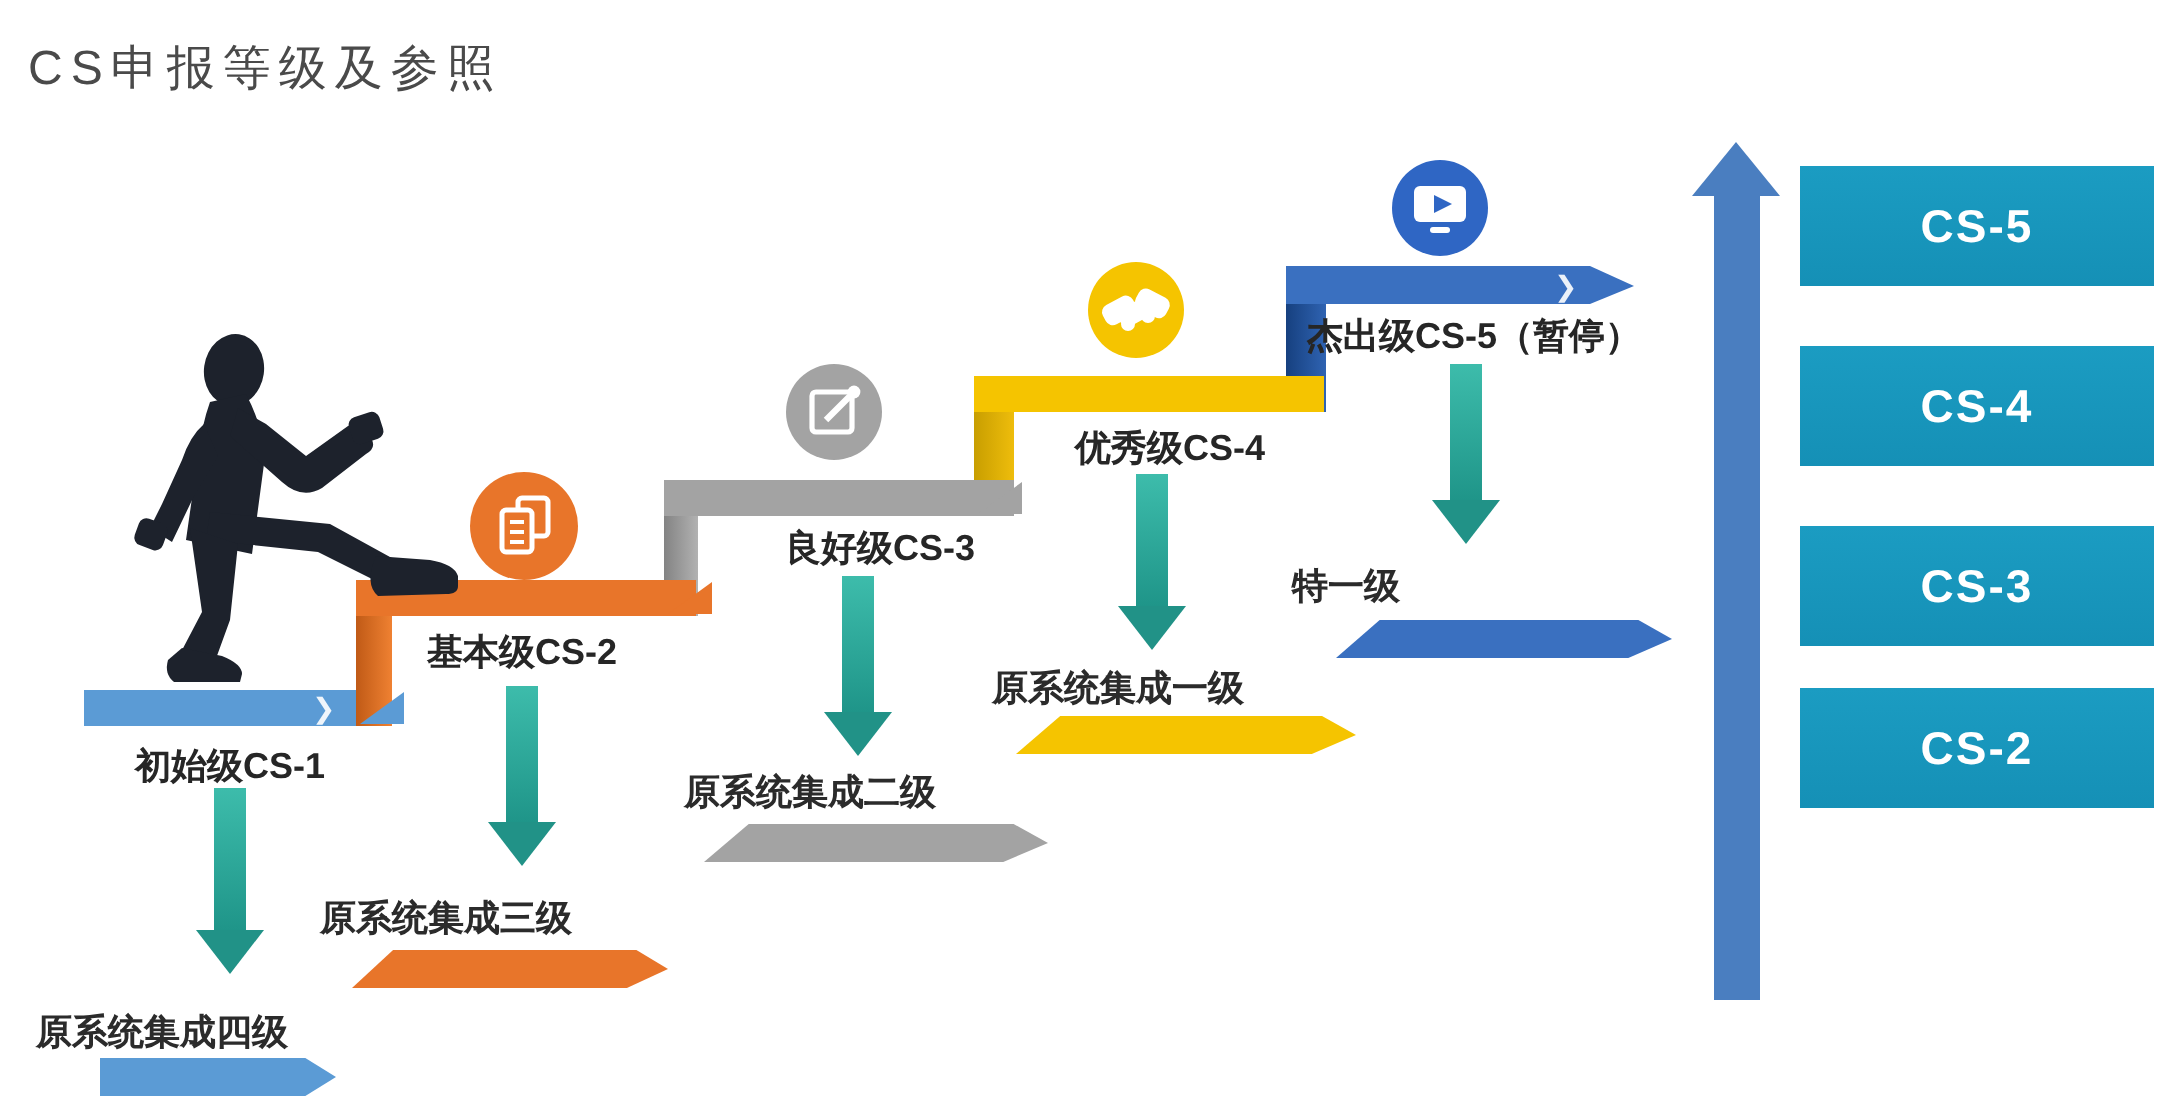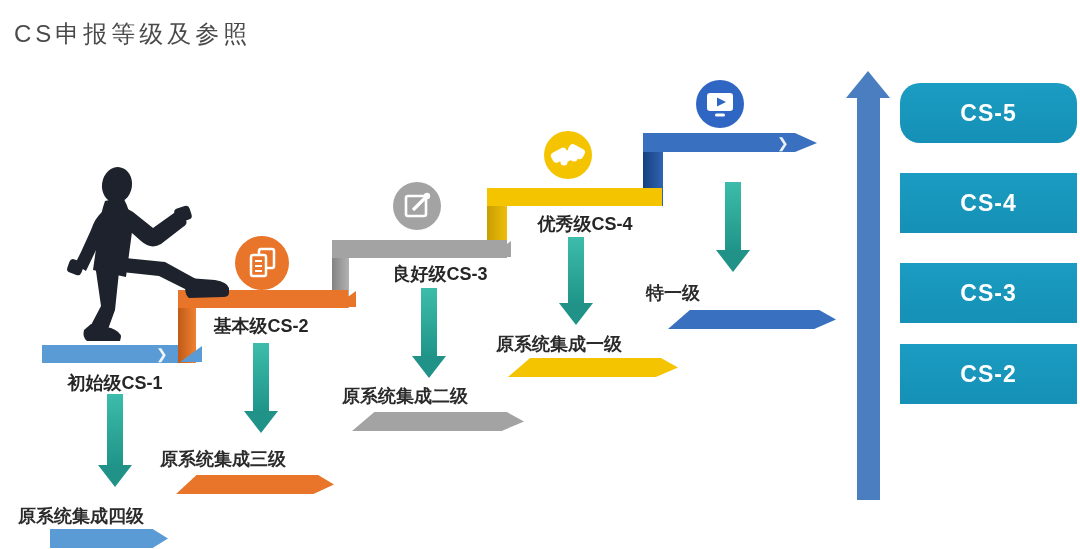--- a/index.html
+++ b/index.html
@@ -65,21 +65,21 @@
   #marrow3{left:352px;top:412px;width:172px;background:#a3a3a3;clip-path:polygon(13% 0,90% 0,100% 50%,87% 100%,0 100%);}
   #marrow4{left:508px;top:358px;width:170px;background:#f5c400;clip-path:polygon(13% 0,90% 0,100% 50%,87% 100%,0 100%);}
   #marrow5{left:668px;top:310px;width:168px;background:#3a70c0;clip-path:polygon(13% 0,90% 0,100% 50%,87% 100%,0 100%);}
   
   #scale-shaft{left:857px;top:95px;width:23px;height:405px;background:#4a7ec0;}
   #scale-head{left:846px;top:71px;width:0;height:0;border-left:22px solid transparent;border-right:22px solid transparent;border-bottom:27px solid #4a7ec0;}
   .level-box{
     position:absolute;left:900px;width:177px;height:60px;background:linear-gradient(180deg,#1b9cc2,#1590b6);
     display:flex;align-items:center;justify-content:center;color:#fff;font-size:23px;font-weight:bold;letter-spacing:1px;
   }
-  #box1{top:83px;border-radius:20px;} #box2{top:173px;} #box3{top:263px;} #box4{top:344px;} #box5{top:442px;}
+  #box1{top:83px;} #box2{top:173px;} #box3{top:263px;} #box4{top:344px;} #box5{top:442px;}
   
   #person{left:55px;top:160px;width:190px;height:200px;}
 </style>
 </head>
 <body>
 
 <div id="canvas">
 
   <div id="title" class="abs">CS申报等级及参照</div>
 
@@ -134,20 +134,21 @@
       <rect x="11" y="13" width="26" height="18" rx="3" fill="#fff"></rect>
       <polygon points="21,17.5 30,22 21,26.5" fill="#2f66c4"></polygon>
       <rect x="19" y="33.5" width="10" height="3" rx="1.5" fill="#fff"></rect>
     </svg>
   </div>
 
   <div id="slabel1" class="step-label">初始级CS-1</div>
   <div id="slabel2" class="step-label">基本级CS-2</div>
   <div id="slabel3" class="step-label">良好级CS-3</div>
   <div id="slabel4" class="step-label">优秀级CS-4</div>
+  <div id="slabel5" class="step-label">杰出级CS-5（暂停）</div>
 
   <div id="da1" class="down-arrow">
       <div class="shaft"></div>
       <div class="head"></div>
     </div>
   <div id="da2" class="down-arrow">
       <div class="shaft"></div>
       <div class="head"></div>
     </div>
   <div id="da3" class="down-arrow">

